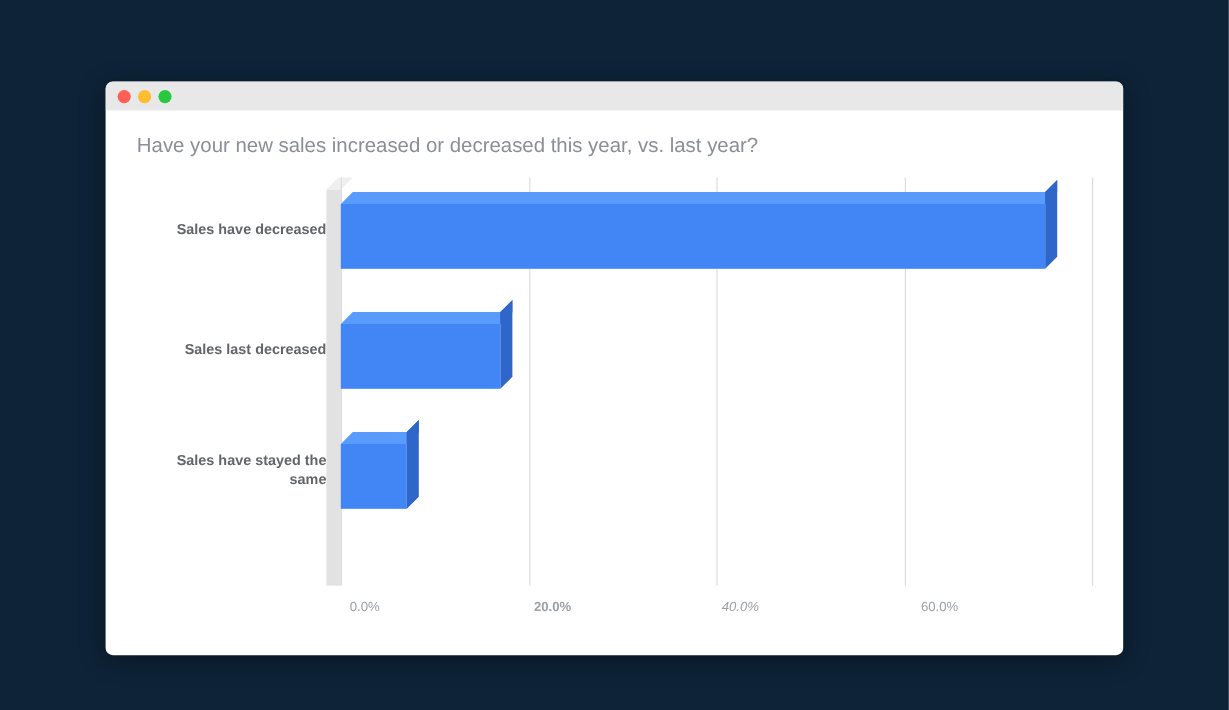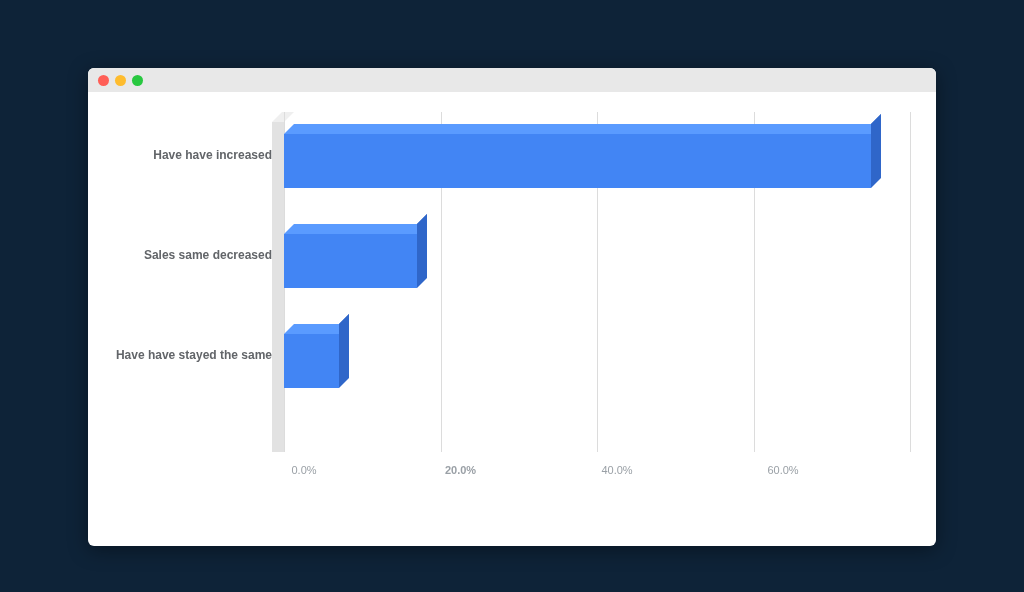--- a/index.html
+++ b/index.html
@@ -142,51 +142,52 @@
 </head>
 <body>
 
 <div class="window">
   <div class="titlebar">
     <div class="tl-dot tl-red"></div>
     <div class="tl-dot tl-yellow"></div>
     <div class="tl-dot tl-green"></div>
   </div>
   <div class="content">
+    <div class="chart-title">Have your new sales increased or decreased this year, vs. last year?</div>
     <div class="chart-area">
       <div class="plot" id="plot">
 
         <div class="axis-3d">
           <div class="top"></div>
           <div class="front"></div>
         </div>
       <div class="grid-line" style="left: 0px;"></div>
           <div class="x-tick-label" style="left: 0px;">0.0%</div>
           <div class="grid-line" style="left: 156.5px;"></div>
           <div class="x-tick-label" style="left: 156.5px; font-weight: bold;">20.0%</div>
           <div class="grid-line" style="left: 313px;"></div>
-          <div class="x-tick-label" style="left: 313px;">40.0%</div>
+          <div class="x-tick-label" style="left: 313px; font-style: italic;">40.0%</div>
           <div class="grid-line" style="left: 469.5px;"></div>
           <div class="x-tick-label" style="left: 479px;">60.0%</div>
           <div class="grid-line" style="left: 626px;"></div>
           <div class="x-tick-label" style="left: 626px; margin-left: 36px;">80.0%</div>
           <div class="bar-group" style="top: 12px; height: 64px;">
-            <div class="y-label">Have have increased</div>
+            <div class="y-label">Sales have decreased</div>
             <div class="bar-face" style="width: 586.875px;"></div>
             <div class="bar-top" style="width: 586.875px;"></div>
             <div class="bar-side" style="left: 586.875px; transform: skewY(-45deg); transform-origin: left top; top: 0px; height: 64px; width: 10px;"></div>
           </div>
           <div class="bar-group" style="top: 112px; height: 64px;">
-            <div class="y-label">Sales same decreased</div>
+            <div class="y-label">Sales last decreased</div>
             <div class="bar-face" style="width: 133.025px;"></div>
             <div class="bar-top" style="width: 133.025px;"></div>
             <div class="bar-side" style="left: 133.025px; transform: skewY(-45deg); transform-origin: left top; top: 0px; height: 64px; width: 10px;"></div>
           </div>
           <div class="bar-group" style="top: 212px; height: 64px;">
-            <div class="y-label">Have have stayed the same</div>
+            <div class="y-label">Sales have stayed the same</div>
             <div class="bar-face" style="width: 54.775px;"></div>
             <div class="bar-top" style="width: 54.775px;"></div>
             <div class="bar-side" style="left: 54.775px; transform: skewY(-45deg); transform-origin: left top; top: 0px; height: 64px; width: 10px;"></div>
           </div>
         </div>
     </div>
   </div>
 </div>
 
 </body></html>

